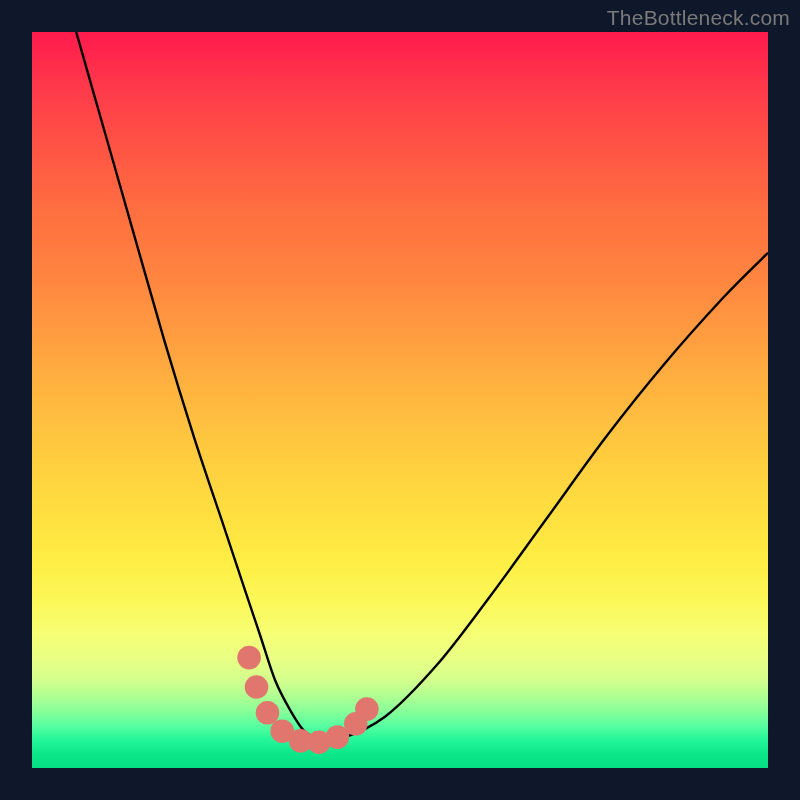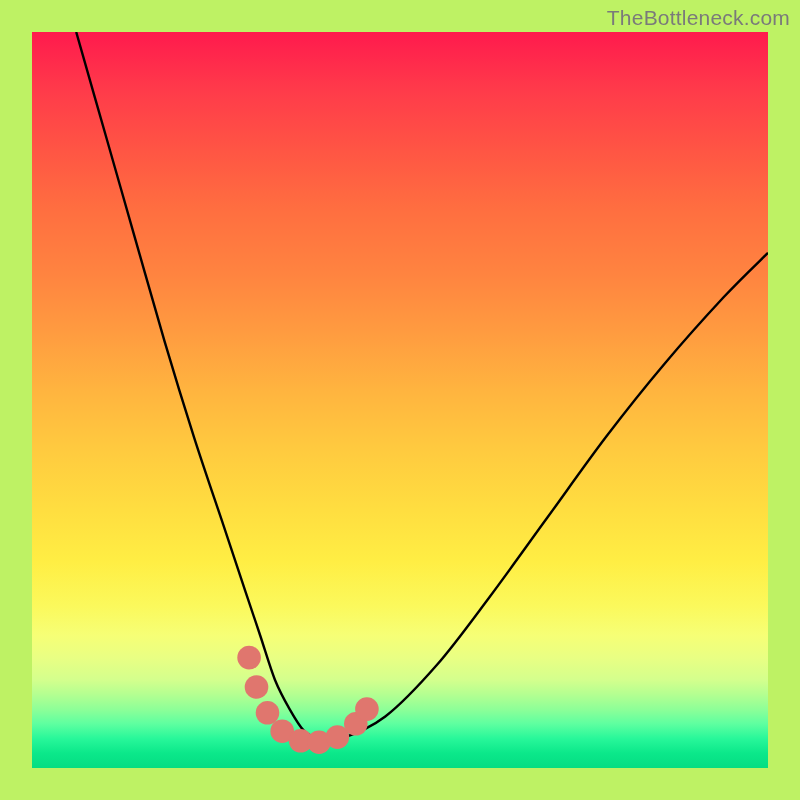--- a/index.html
+++ b/index.html
@@ -10,21 +10,21 @@
     background: #000;
     overflow: hidden;
     font-family: Arial, Helvetica, sans-serif;
   }
   .frame {
     position: absolute;
     left: 0;
     top: 0;
     width: 800px;
     height: 800px;
-    background: #bef264;
+    background: #0f172a;
     text-align: center;
   }
   .plot {
     position: absolute;
     left: 32px;
     top: 32px;
     width: 736px;
     height: 736px;
     background: linear-gradient(to bottom,
       #ff1a4d 0%,

